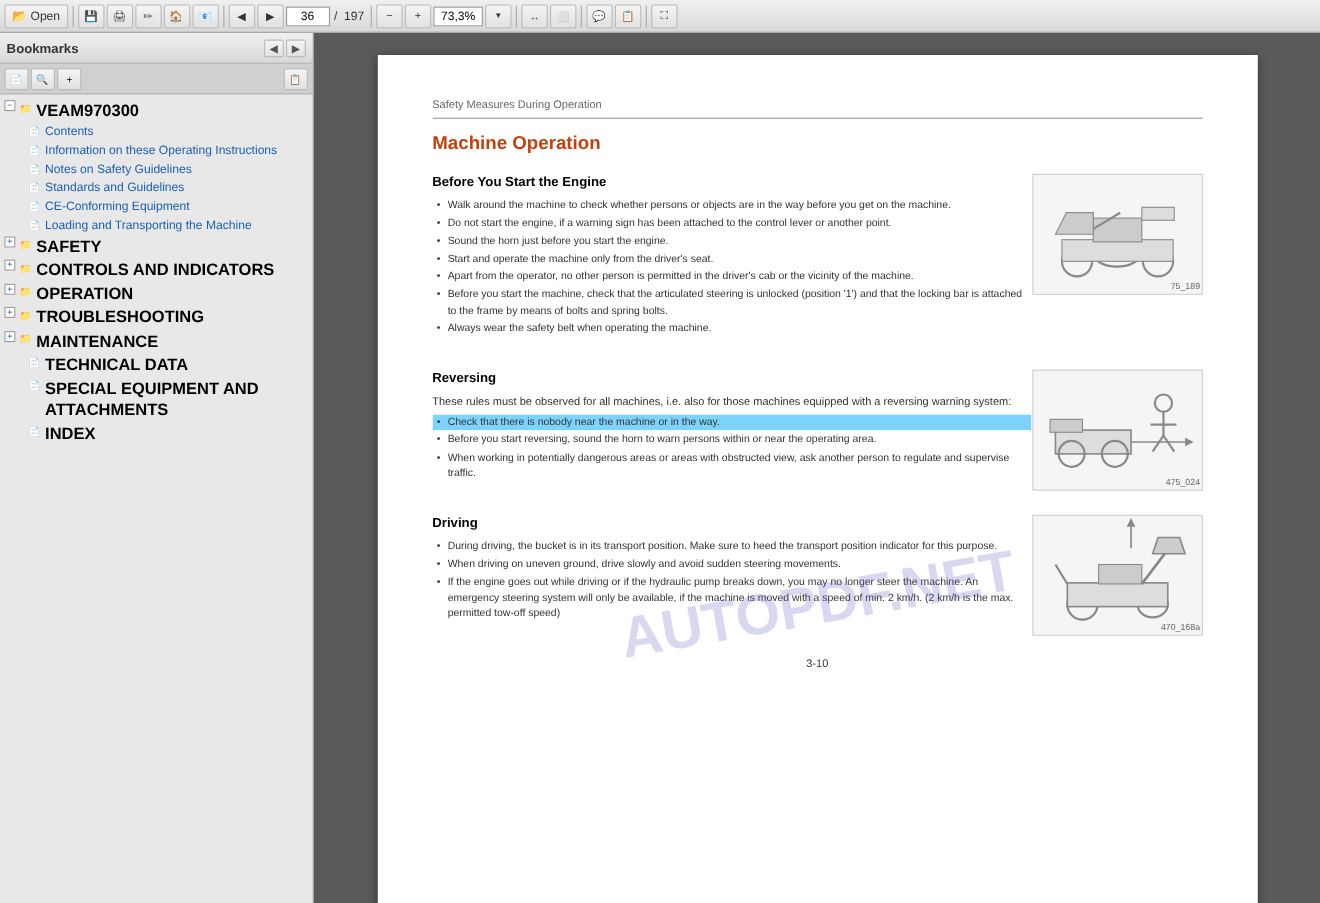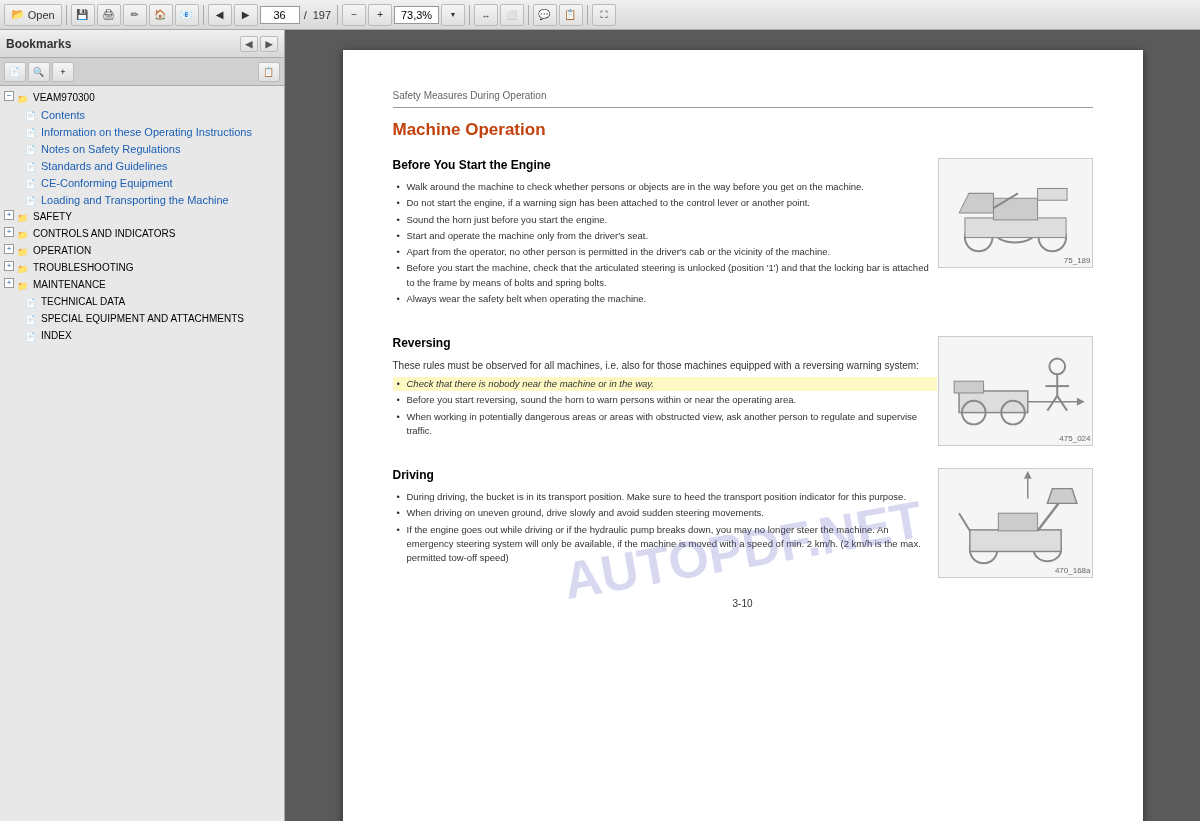--- a/index.html
+++ b/index.html
@@ -120,22 +120,22 @@
       display: flex;
       align-items: flex-start;
       padding: 1px 0 1px 8px;
       cursor: pointer;
       color: #1a5fb4;
       font-size: 11px;
       line-height: 1.4;
     }
     .tree-item-root {
       color: #000;
-      font-weight: normal;
-      font-size: 10px;
+      font-weight: bold;
+      font-size: 15px;
     }
     .tree-icon {
       width: 14px;
       height: 14px;
       display: inline-flex;
       align-items: center;
       justify-content: center;
       flex-shrink: 0;
       margin-top: 1px;
       margin-right: 3px;
@@ -344,21 +344,21 @@
         <span class="tree-label">Contents</span>
       </div>
 
       <div class="tree-item tree-child">
         <span class="tree-icon">📄</span>
         <span class="tree-label">Information on these Operating Instructions</span>
       </div>
 
       <div class="tree-item tree-child">
         <span class="tree-icon">📄</span>
-        <span class="tree-label">Notes on Safety Regulations</span>
+        <span class="tree-label">Notes on Safety Guidelines</span>
       </div>
 
       <div class="tree-item tree-child">
         <span class="tree-icon">📄</span>
         <span class="tree-label">Standards and Guidelines</span>
       </div>
 
       <div class="tree-item tree-child">
         <span class="tree-icon">📄</span>
         <span class="tree-label">CE-Conforming Equipment</span>
@@ -454,21 +454,21 @@
           </svg>
           <span class="pdf-figure-label">75_189</span>
         </div>
       </div>
 
       <div class="pdf-section-block">
         <div class="pdf-section-text">
           <div class="pdf-section-title">Reversing</div>
           <div class="pdf-body-text">These rules must be observed for all machines, i.e. also for those machines equipped with a reversing warning system:</div>
           <ul class="pdf-bullet-list">
-            <li style="background:#fef9c3;font-style:italic;">Check that there is nobody near the machine or in the way.</li>
+            <li style="background:#7dd3fc;">Check that there is nobody near the machine or in the way.</li>
             <li>Before you start reversing, sound the horn to warn persons within or near the operating area.</li>
             <li>When working in potentially dangerous areas or areas with obstructed view, ask another person to regulate and supervise traffic.</li>
           </ul>
         </div>
         <div class="pdf-figure">
           <svg viewBox="0 0 155 110" xmlns="http://www.w3.org/2000/svg">
             <rect width="155" height="110" fill="#f5f5f5"></rect>
 
             <circle cx="120" cy="30" r="8" fill="none" stroke="#888" stroke-width="2"></circle>
             <line x1="120" y1="38" x2="120" y2="60" stroke="#888" stroke-width="2"></line>

